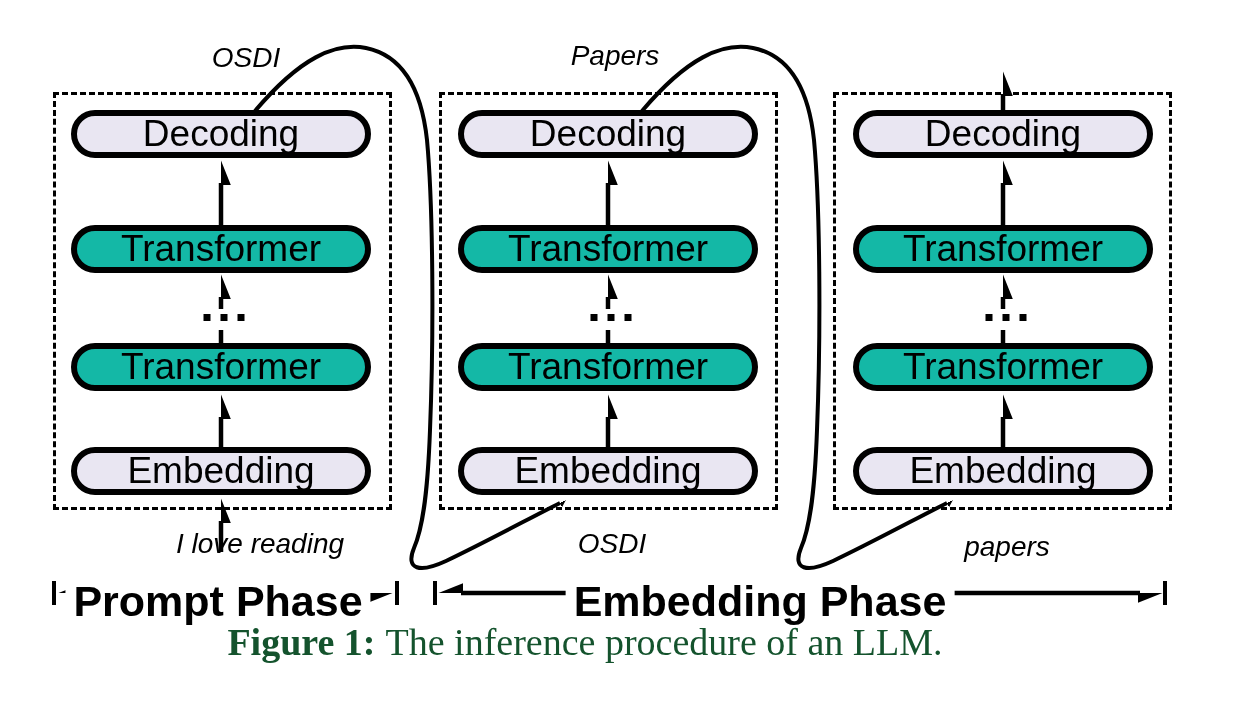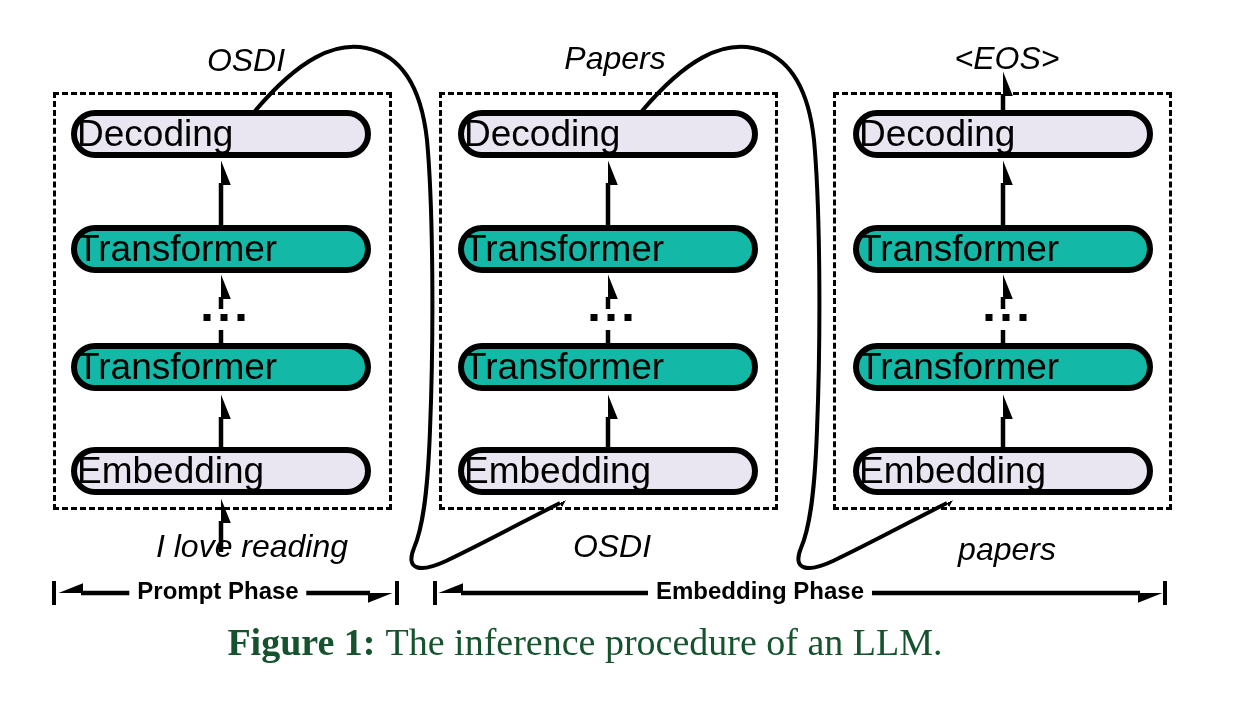--- a/index.html
+++ b/index.html
@@ -7,37 +7,37 @@
     position:relative;width:1250px;height:720px;background:#ffffff;
     overflow:hidden;font-family:"Liberation Sans",sans-serif;
   }
   .phase-box{
     position:absolute;border:3px dashed #000;box-sizing:border-box;
     width:339px;height:418px;top:92px;background:transparent;
   }
   .block{
     position:absolute;width:300px;height:48px;box-sizing:border-box;
     border:6px solid #000;border-radius:26px;
-    display:flex;align-items:center;
+    display:flex;align-items:center;justify-content:center;
     font-size:37px;line-height:40px;color:#000;letter-spacing:0px;
     white-space:nowrap;
   }
   .block.io{background:#E9E6F2;}
   .block.tf{background:#14b8a6;}
   .dots{
     position:absolute;display:flex;gap:10px;transform:translateX(-50%);
   }
   .dots span{width:7px;height:7px;background:#000;display:block;}
   .io-label{
     position:absolute;transform:translateX(-50%);white-space:nowrap;
-    font-style:italic;font-size:32px;color:#000;z-index:6;
+    font-style:italic;font-size:28px;color:#000;z-index:6;
   }
   .phase-label{
     position:absolute;transform:translateX(-50%);white-space:nowrap;
-    font-weight:bold;font-size:24px;color:#000;background:#fff;
+    font-weight:bold;font-size:43px;color:#000;background:#fff;
     padding:0 8px;z-index:6;
   }
   .caption{
     position:absolute;top:620px;left:0;width:1170px;text-align:center;
     font-family:"Liberation Serif",serif;font-size:38px;color:#14532d;z-index:6;
   }
   .caption .cap-prefix{font-weight:bold;}
   .caption .cap-text{margin-left:10px;}
   #overlay{position:absolute;left:0;top:0;z-index:5;pointer-events:none;}
 </style>
@@ -99,23 +99,22 @@
       <span>Embedding</span>
     </div>
   <div class="dots" style="left:1006px;top:314px">
       <span></span>
       <span></span>
       <span></span>
     </div>
 
   <div class="io-label" style="left:246px;top:42px">OSDI</div>
   <div class="io-label" style="left:615px;top:40px">Papers</div>
-  <div class="io-label" style="left:1007px;top:40px">&lt;EOS&gt;</div>
 
-  <div class="io-label" style="left:252px;top:528px">I love reading</div>
+  <div class="io-label" style="left:260px;top:528px">I love reading</div>
   <div class="io-label" style="left:612px;top:528px">OSDI</div>
   <div class="io-label" style="left:1007px;top:531px">papers</div>
 
   <svg id="overlay" width="1250" height="720" viewBox="0 0 1250 720">
     <defs>
       <marker id="tri" markerWidth="6" markerHeight="5" refX="0.5" refY="0" orient="auto" markerUnits="strokeWidth">
         <path d="M0,-2.2 L5.5,0 L0,2.2 Z" fill="#000"></path>
       </marker>
       <marker id="triRev" markerWidth="6" markerHeight="5" refX="0.5" refY="0" orient="auto-start-reverse" markerUnits="strokeWidth">
         <path d="M0,-2.2 L5.5,0 L0,2.2 Z" fill="#000"></path>

